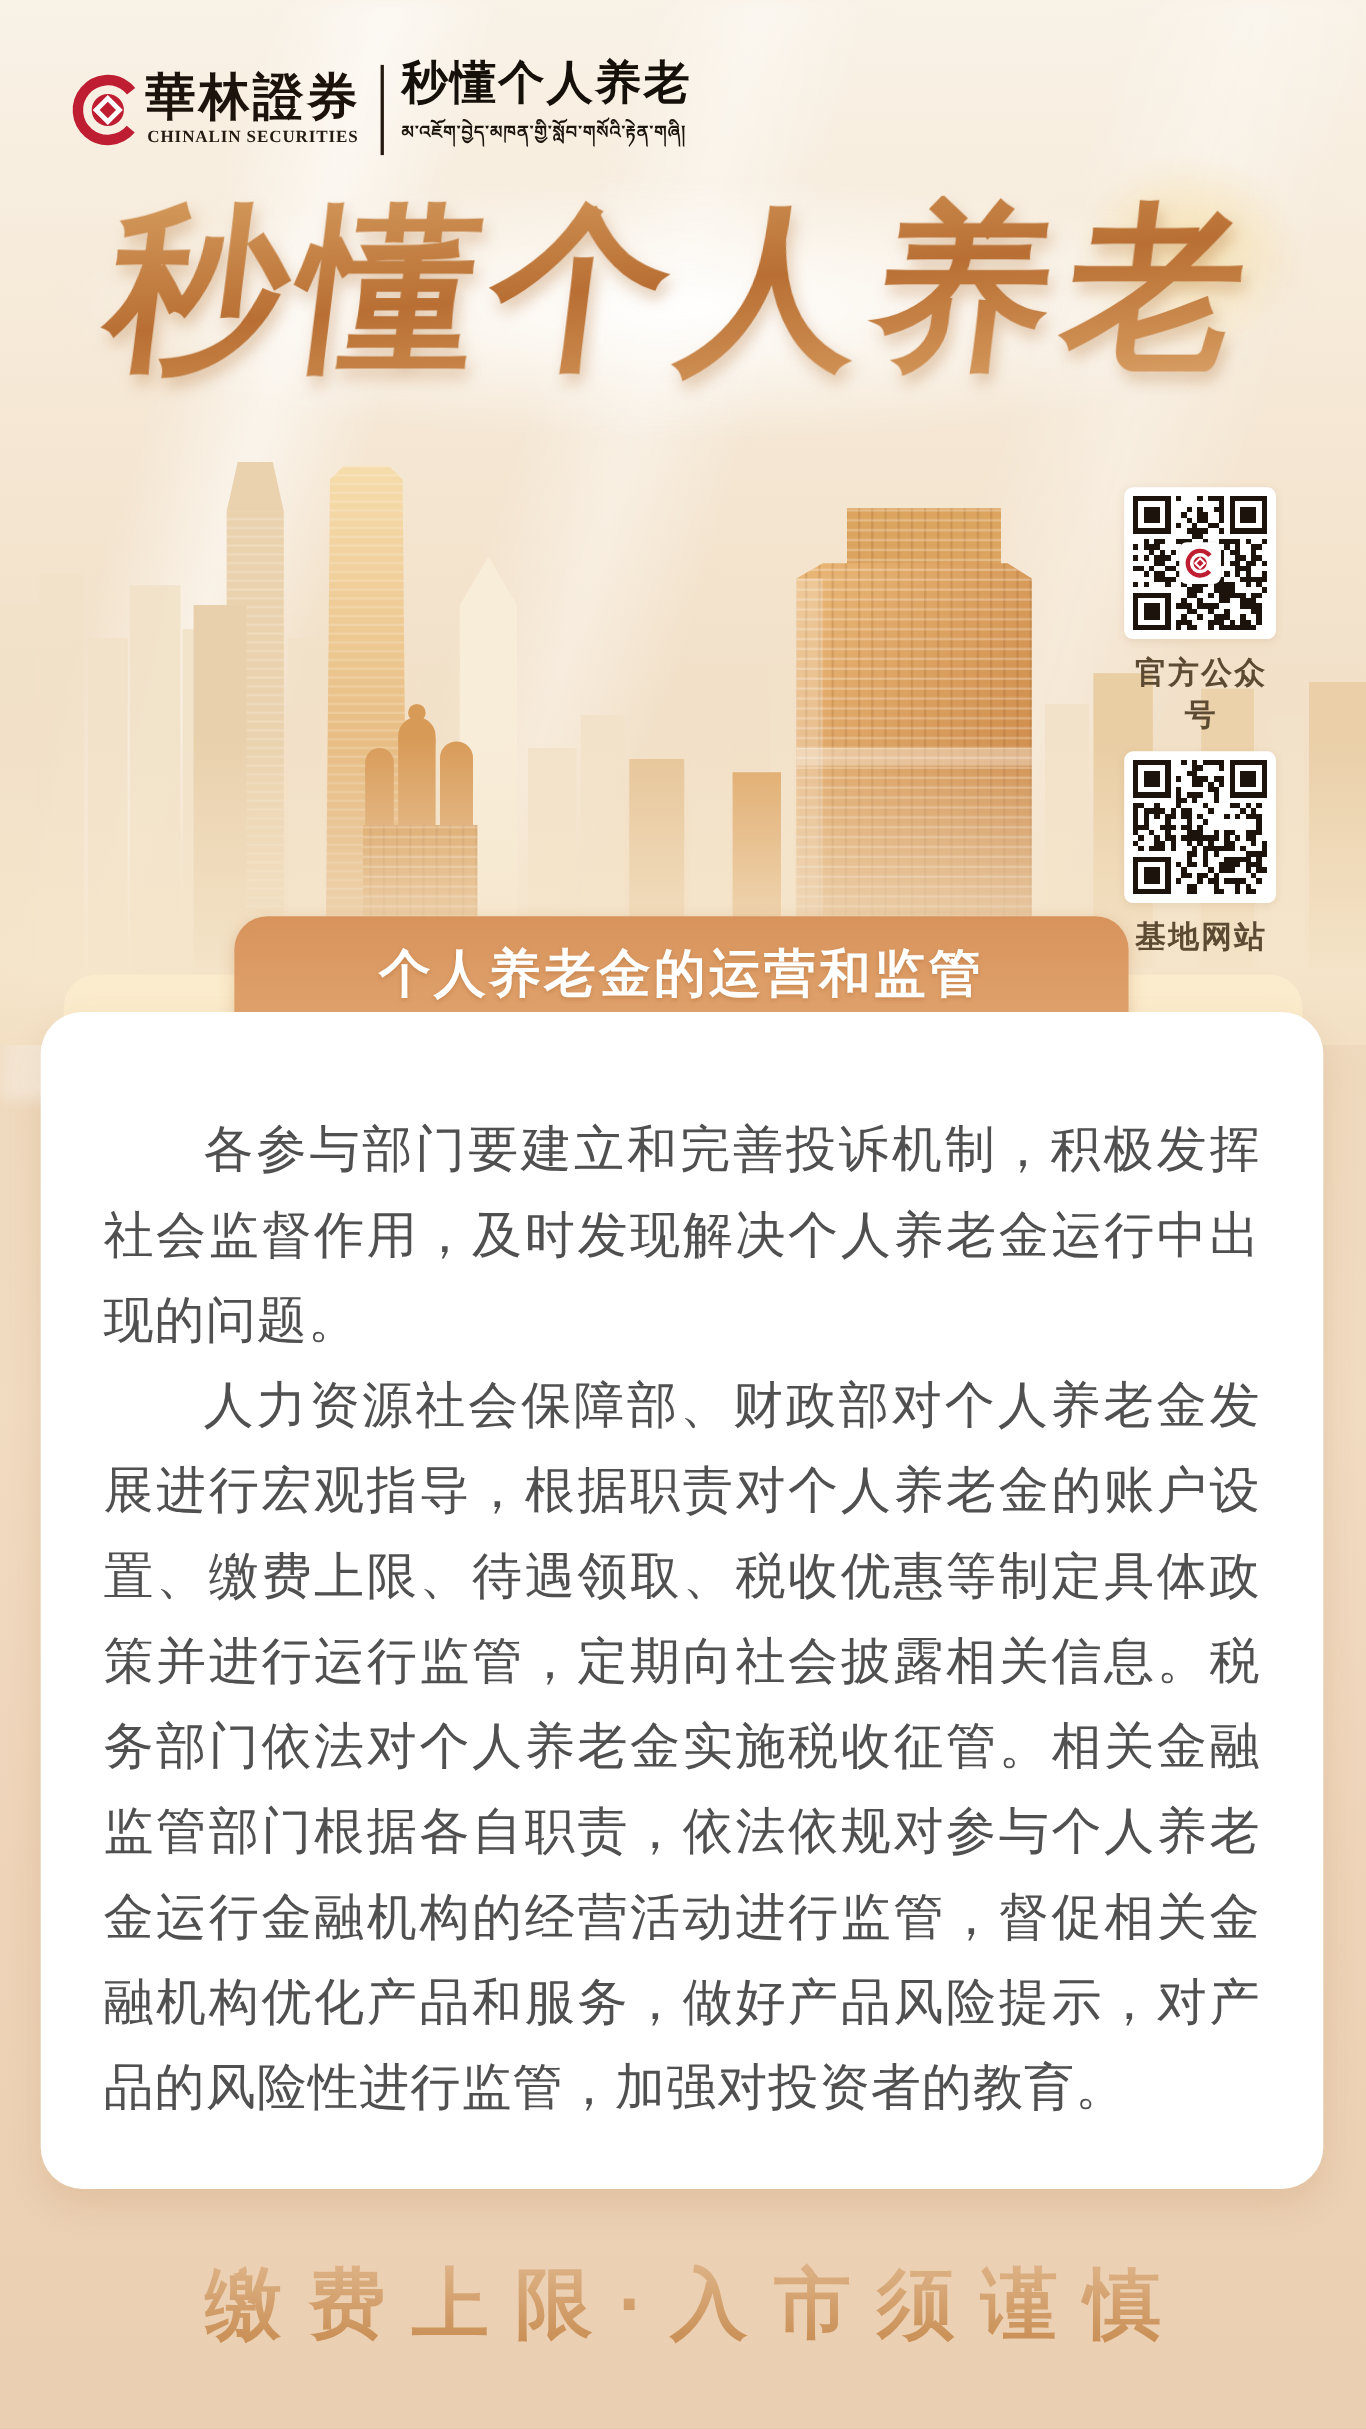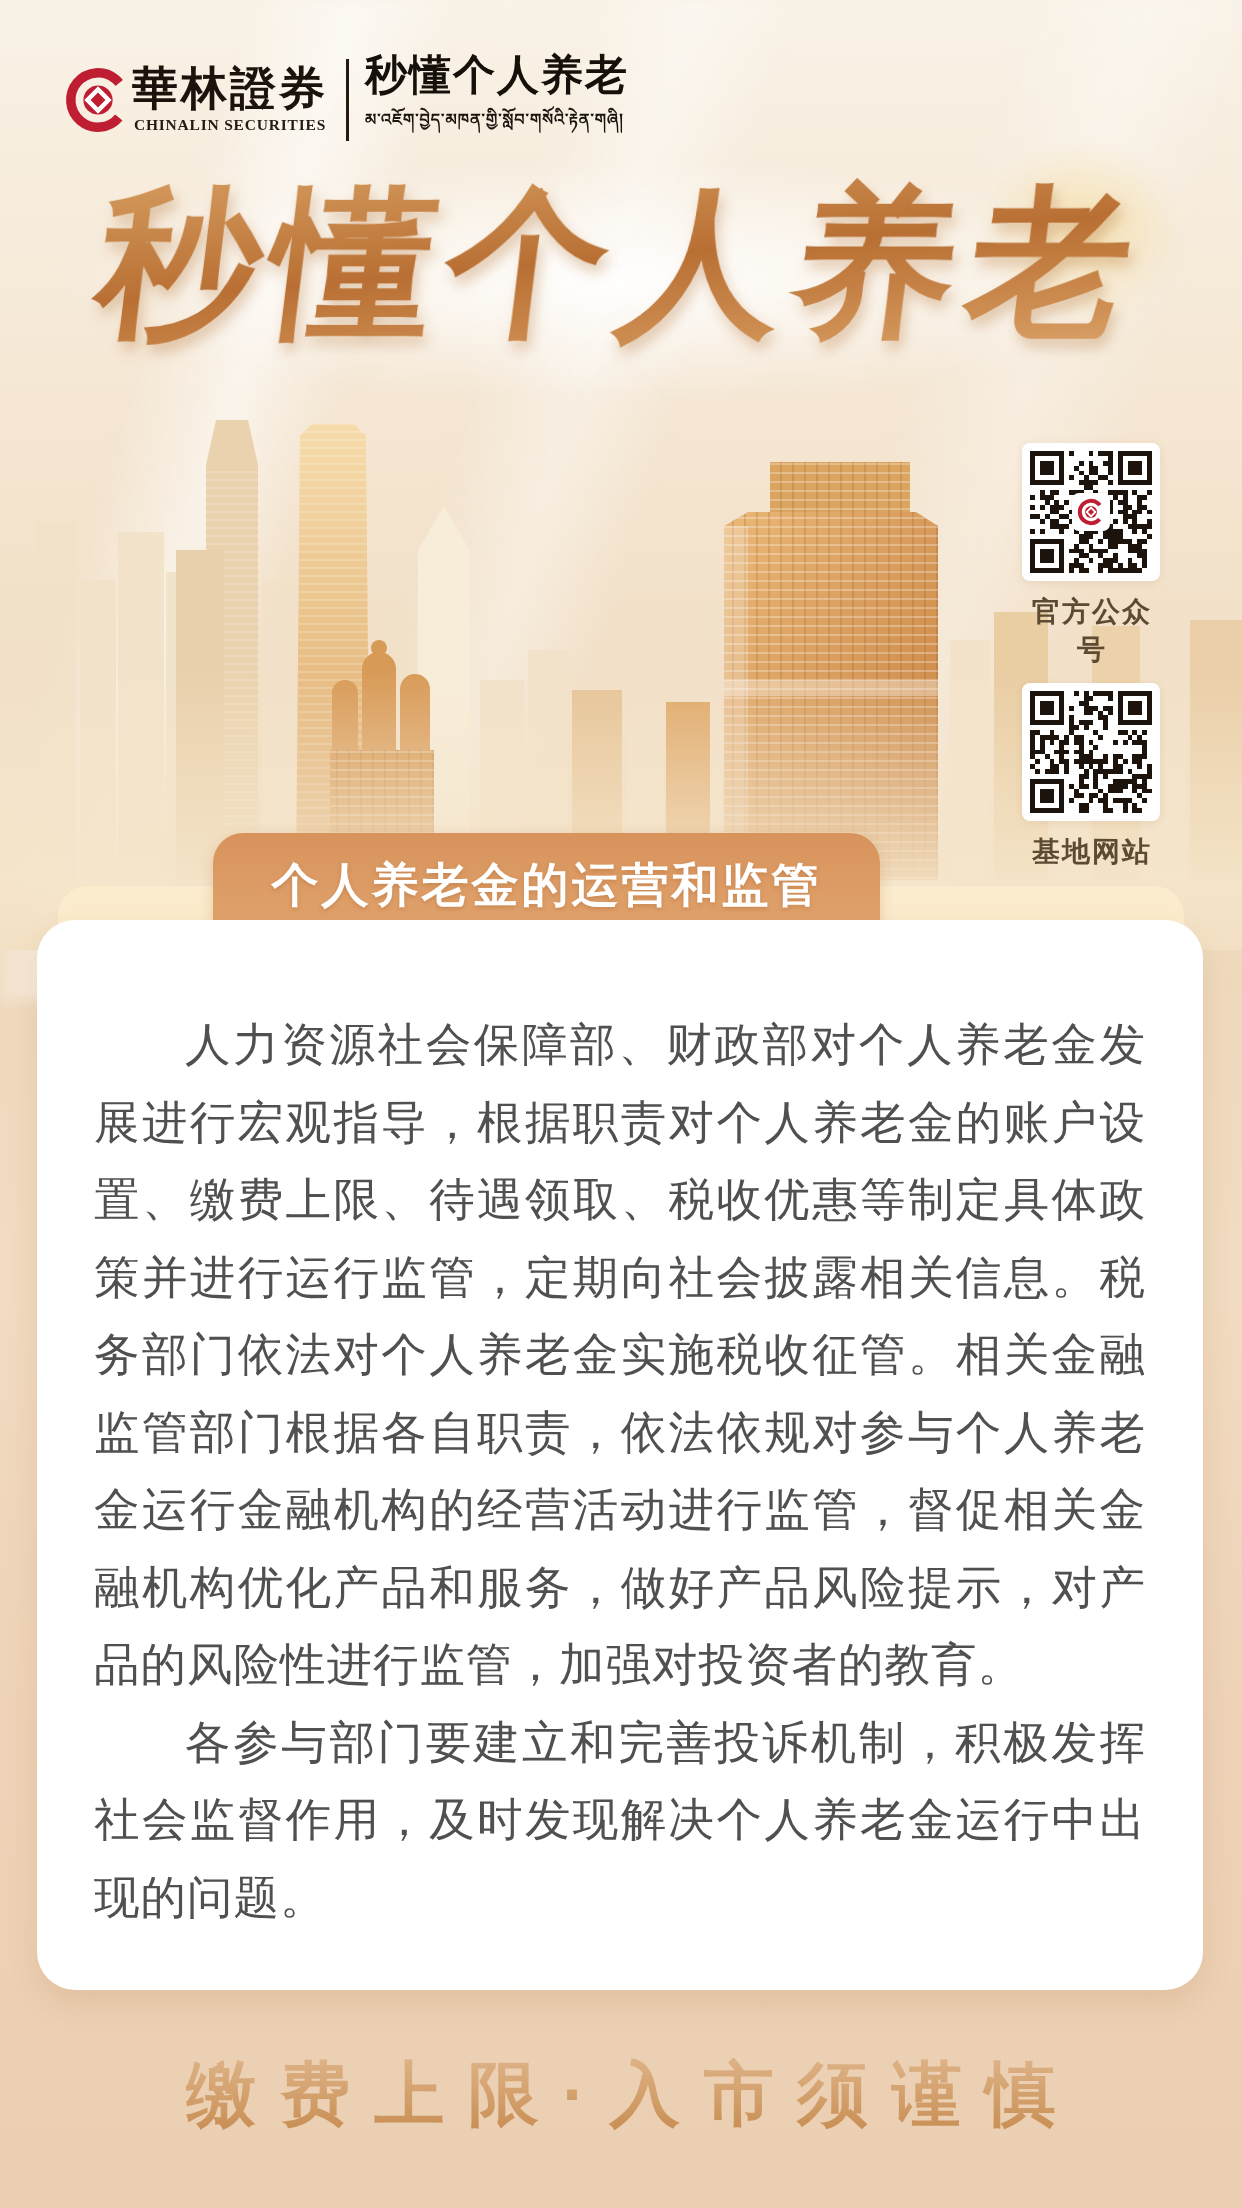--- a/index.html
+++ b/index.html
@@ -68,21 +68,21 @@
     box-shadow:0 0 0 1px rgba(0,0,0,.06);
   }
   .qr-center-logo svg{ width:28px; height:28px; }
   .qr-label{
     margin-top:12px; text-align:center; font-size:28px; font-weight:700; color:#5d4a33; letter-spacing:2px;
   }
   .qr-box + .qr-label{ margin-bottom:14px; }
   .qr-box2{ margin-top:2px; }
   
   .section-banner{
-    position:absolute; left:213px; top:833px; width:667px; height:130px; z-index:6;
+    position:absolute; left:213px; top:833px; width:813px; height:130px; z-index:6;
     border-radius:30px;
     background:linear-gradient(180deg,#d8935c 0%,#e0a26c 70%,#e4ab78 100%);
     box-shadow:0 4px 14px rgba(186,120,62,.28);
     display:flex; justify-content:center;
   }
   .section-banner .txt{
     margin-top:21px; font-size:47px; font-weight:800; color:#ffffff; letter-spacing:3px;
     text-shadow:0 2px 4px rgba(160,95,40,.35); white-space:nowrap;
   }
   
@@ -658,19 +658,19 @@
     </div>
     <div class="qr-label">基地网站</div>
   </div>
 
   <div class="section-banner">
     <span class="txt">个人养老金的运营和监管</span>
   </div>
 
   <div class="back-card"></div>
   <div class="content-card">
+    <p>各参与部门要建立和完善投诉机制，积极发挥社会监督作用，及时发现解决个人养老金运行中出现的问题。</p>
     <p>人力资源社会保障部、财政部对个人养老金发展进行宏观指导，根据职责对个人养老金的账户设置、缴费上限、待遇领取、税收优惠等制定具体政策并进行运行监管，定期向社会披露相关信息。税务部门依法对个人养老金实施税收征管。相关金融监管部门根据各自职责，依法依规对参与个人养老金运行金融机构的经营活动进行监管，督促相关金融机构优化产品和服务，做好产品风险提示，对产品的风险性进行监管，加强对投资者的教育。</p>
-    <p>各参与部门要建立和完善投诉机制，积极发挥社会监督作用，及时发现解决个人养老金运行中出现的问题。</p>
   </div>
 
   <div class="footer-disclaimer">缴费上限·入市须谨慎</div>
 
 </div>
 
 </body></html>

